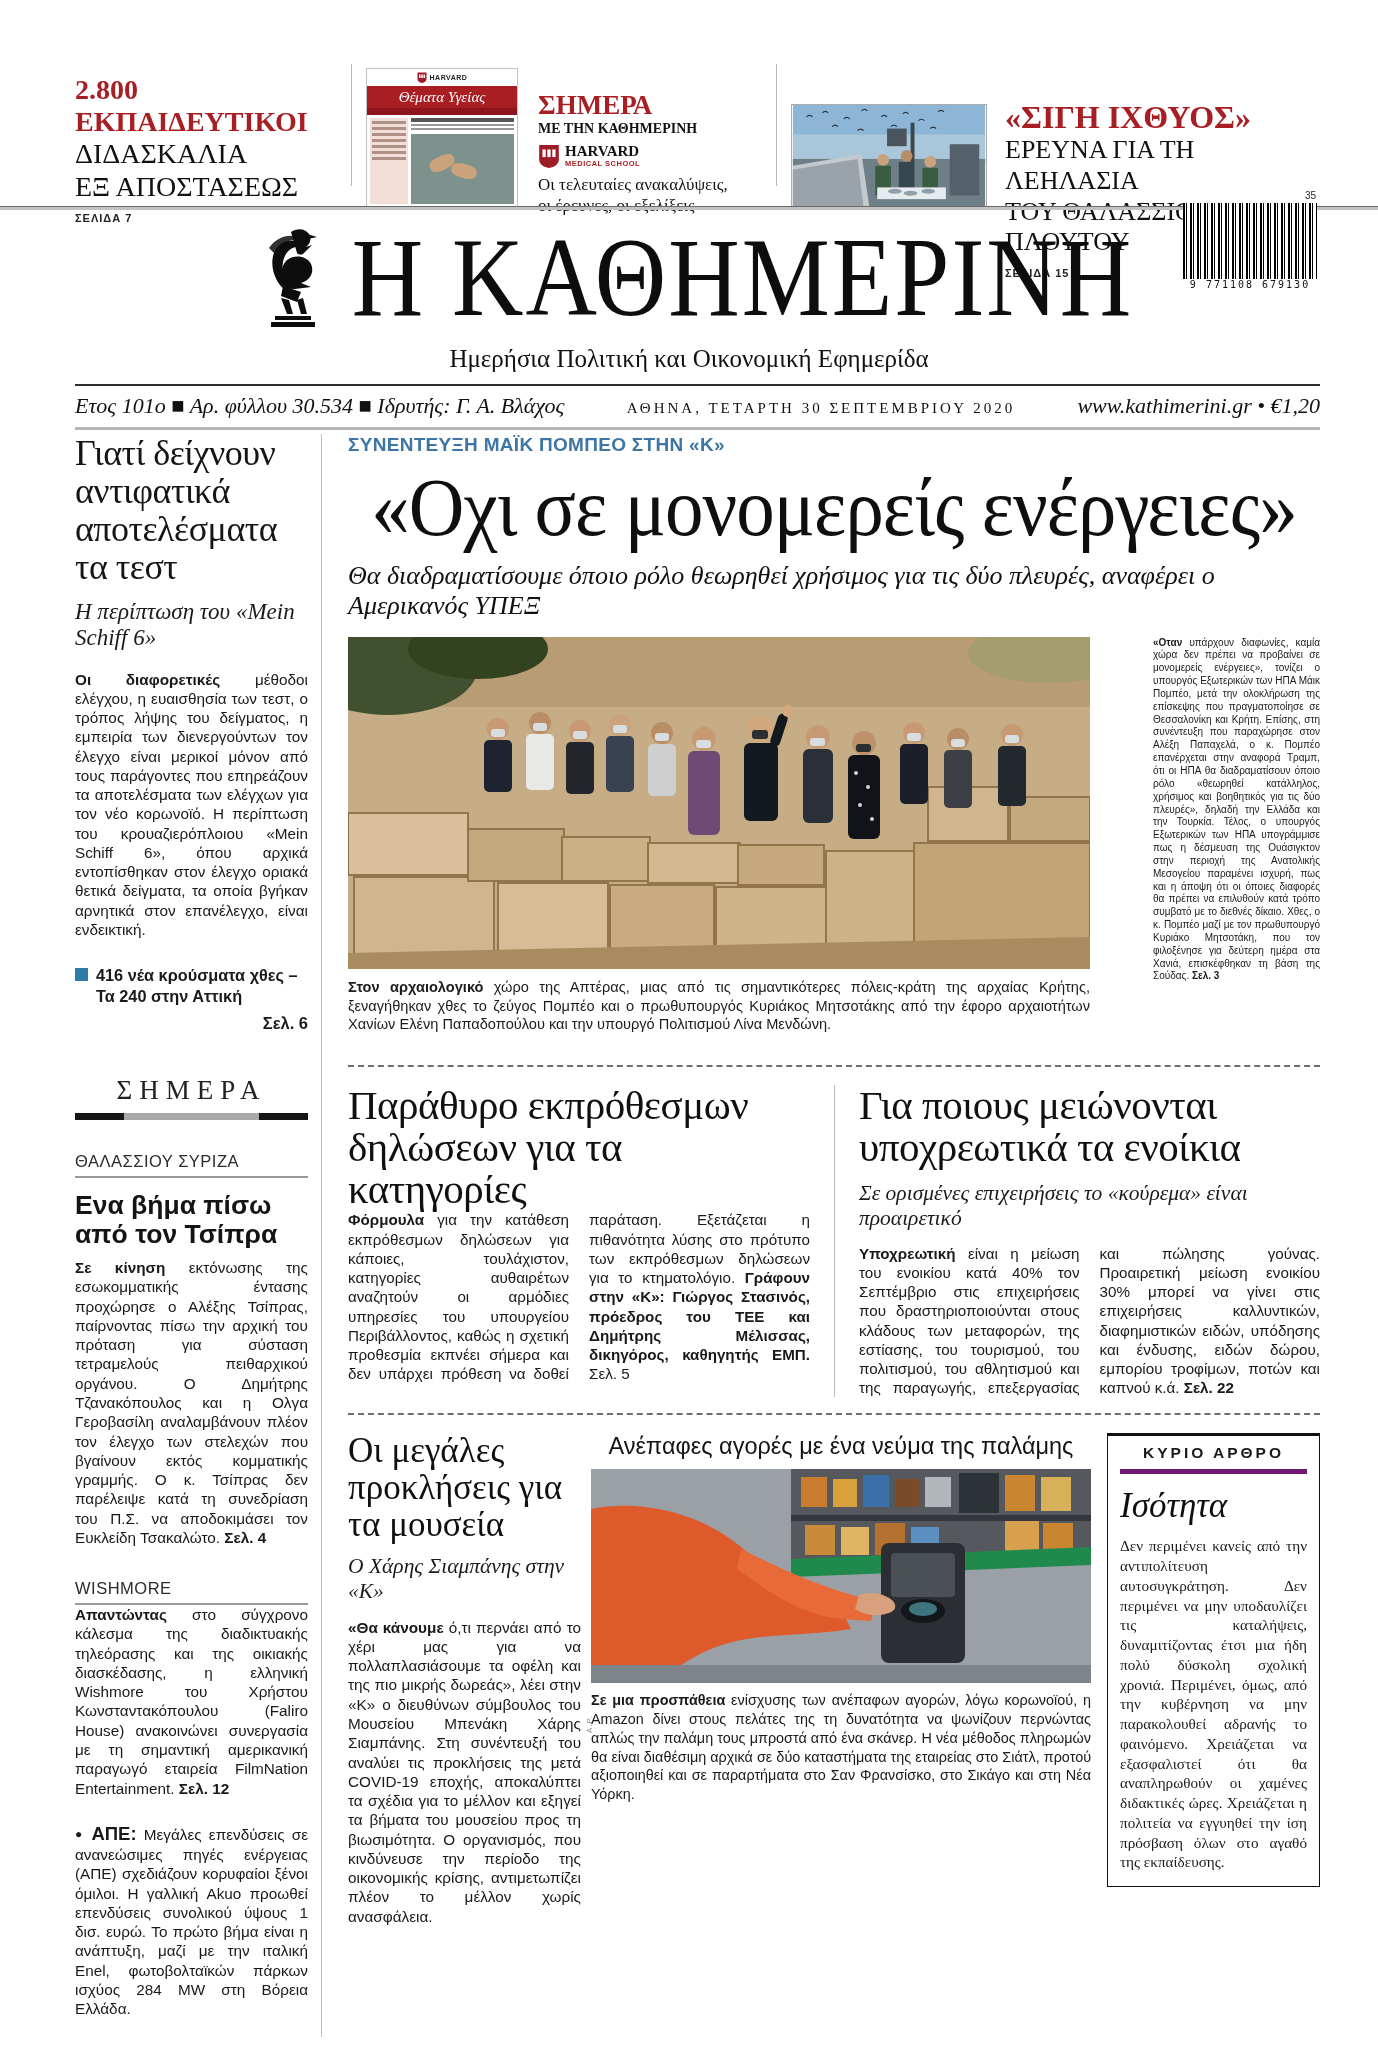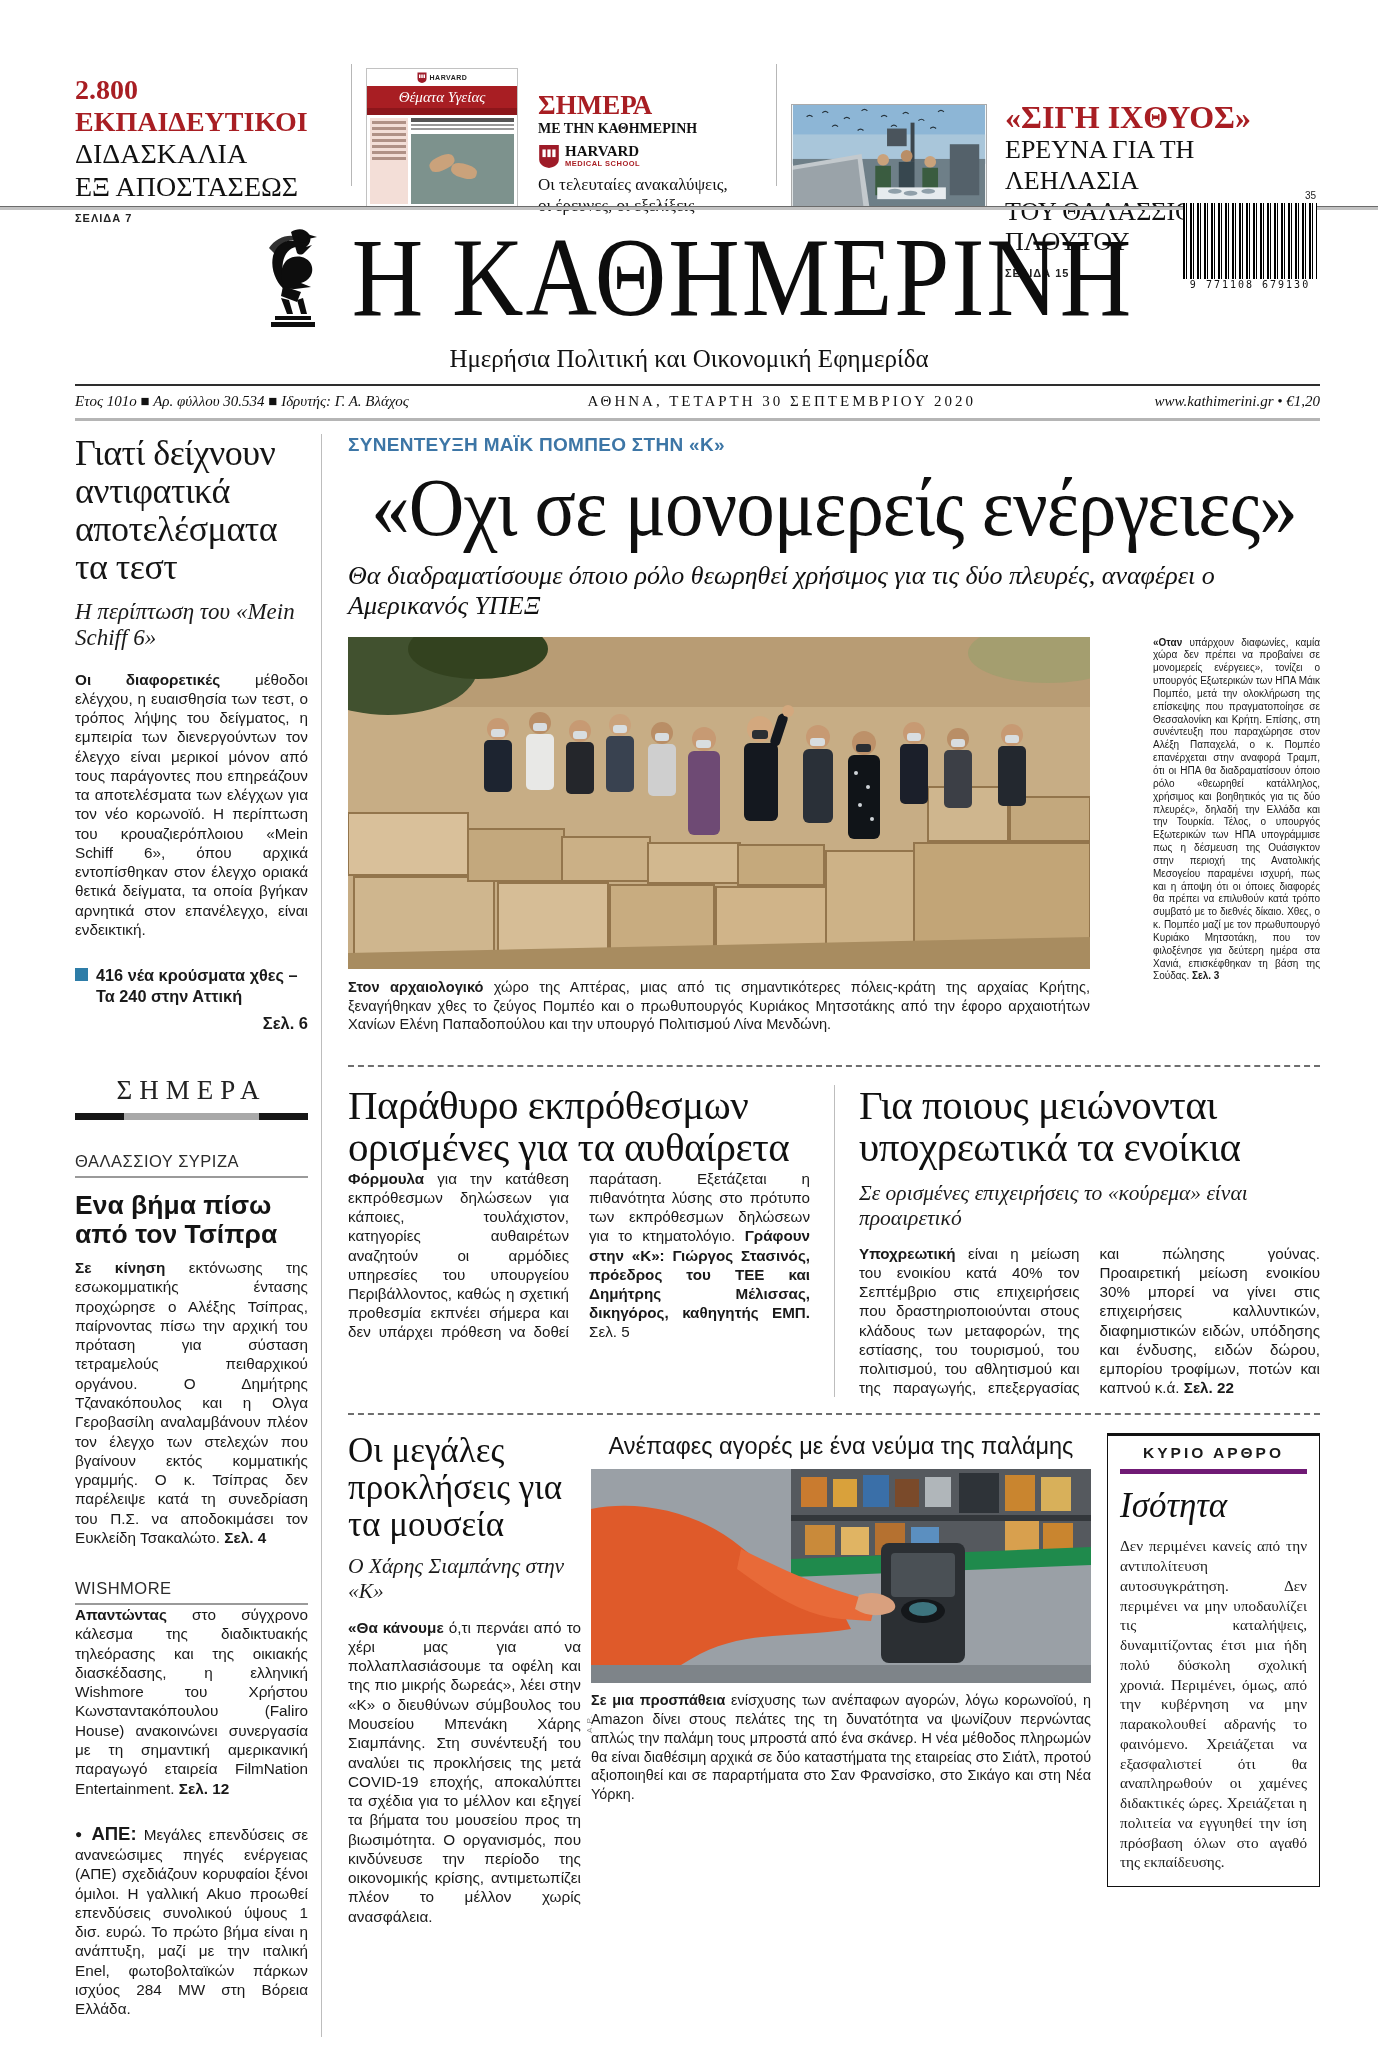--- a/index.html
+++ b/index.html
@@ -50,21 +50,21 @@
   .bc-wrap{position:absolute;right:0;top:-28px;width:140px;text-align:center;}
   .bc-top{font-size:10px;text-align:right;padding-right:4px;color:#222;}
   .bars{width:134px;height:76px;margin:2px auto 0;
      background:repeating-linear-gradient(90deg,#000 0 2px,#fff 2px 3px,#000 3px 4px,#fff 4px 7px,#000 7px 9px,#fff 9px 10px,#000 10px 11px,#fff 11px 14px);}
   .bc-num{font-family:"DejaVu Sans Mono",monospace;font-size:10px;letter-spacing:2px;color:#111;}
   .mast-sub{position:absolute;top:345px;left:0;right:0;text-align:center;
       font-family:"Liberation Serif",serif;font-size:25px;color:#111;}
   
   .dateline{position:absolute;top:384px;left:75px;right:58px;border-top:2px solid #2e2e2e;padding-top:7px;}
   .dl-row{display:flex;justify-content:space-between;align-items:baseline;}
-  .dl-left,.dl-right{font-family:"Liberation Serif",serif;font-style:italic;font-size:15px;color:#111;}
+  .dl-left,.dl-right{font-family:"Liberation Serif",serif;font-style:italic;font-size:22px;color:#111;}
   .dl-center{font-family:"Liberation Serif",serif;font-size:15px;letter-spacing:3px;color:#111;}
   .dl-bottom{height:3px;background:#b5b5b5;margin-top:8px;}
   
   .content{position:absolute;top:434px;left:75px;right:58px;bottom:10px;display:flex;}
   .rail{width:233px;flex:none;}
   .rail-div{width:1px;background:#bdbdbd;margin-left:13px;flex:none;}
   .main{flex:1;padding-left:26px;min-width:0;}
   
   .t-head{font-family:"Liberation Serif",serif;font-weight:500;font-size:36px;line-height:1.06;letter-spacing:-.5px;color:#151515;margin:0;}
   .t-sub{font-family:"Liberation Serif",serif;font-style:italic;font-size:23px;line-height:1.15;margin:12px 0 18px;}
@@ -394,21 +394,21 @@
         </div>
         <div class="side-col">
           <p class="body-p"><span class="lead">«Οταν</span><span> υπάρχουν διαφωνίες, καμία χώρα δεν πρέπει να προβαίνει σε μονομερείς ενέργειες», τονίζει ο υπουργός Εξωτερικών των ΗΠΑ Μάικ Πομπέο, μετά την ολοκλήρωση της επίσκεψης που πραγματοποίησε σε Θεσσαλονίκη και Κρήτη. Επίσης, στη συνέντευξη που παραχώρησε στον Αλέξη Παπαχελά, ο κ. Πομπέο επανέρχεται στην αναφορά Τραμπ, ότι οι ΗΠΑ θα διαδραματίσουν όποιο ρόλο «θεωρηθεί κατάλληλος, χρήσιμος και βοηθητικός για τις δύο πλευρές», δηλαδή την Ελλάδα και την Τουρκία. Τέλος, ο υπουργός Εξωτερικών των ΗΠΑ υπογράμμισε πως η δέσμευση της Ουάσιγκτον στην περιοχή της Ανατολικής Μεσογείου παραμένει ισχυρή, πως και η άποψη ότι οι όποιες διαφορές θα πρέπει να επιλυθούν κατά τρόπο συμβατό με το διεθνές δίκαιο. Χθες, ο κ. Πομπέο μαζί με τον πρωθυπουργό Κυριάκο Μητσοτάκη, που τον φιλοξένησε για δεύτερη ημέρα στα Χανιά, επισκέφθηκαν τη βάση της Σούδας. </span><span class="pg">Σελ. 3</span></p>
         </div>
       </div>
 
       <div class="dashed"></div>
 
       <div class="row2">
         <article class="art first">
-          <h2>Παράθυρο εκπρόθεσμων ορισμένες για τα αυθαίρετα</h2>
+          <h2>Παράθυρο εκπρόθεσμων δηλώσεων για τα κατηγορίες</h2>
           <div class="cols2">
             <p class="body-p"><span class="lead">Φόρμουλα</span><span> για την κατάθεση εκπρόθεσμων δηλώσεων για κάποιες, τουλάχιστον, κατηγορίες αυθαιρέτων αναζητούν οι αρμόδιες υπηρεσίες του υπουργείου Περιβάλλοντος, καθώς η σχετική προθεσμία εκπνέει σήμερα και δεν υπάρχει πρόθεση να δοθεί παράταση. Εξετάζεται η πιθανότητα λύσης στο πρότυπο των εκπρόθεσμων δηλώσεων για το κτηματολόγιο. </span><span class="lead">Γράφουν στην «Κ»: Γιώργος Στασινός, πρόεδρος του ΤΕΕ και Δημήτρης Μέλισσας, δικηγόρος, καθηγητής ΕΜΠ. </span><span>Σελ. 5</span></p>
           </div>
         </article>
         <article class="art second">
           <h2>Για ποιους μειώνονται υποχρεωτικά τα ενοίκια</h2>
           <div class="deck2">Σε ορισμένες επιχειρήσεις το «κούρεμα» είναι προαιρετικό</div>
           <div class="cols2">
             <p class="body-p"><span class="lead">Υποχρεωτική</span><span> είναι η μείωση του ενοικίου κατά 40% τον Σεπτέμβριο στις επιχειρήσεις που δραστηριοποιούνται στους κλάδους των μεταφορών, της εστίασης, του τουρισμού, του πολιτισμού, του αθλητισμού και της παραγωγής, επεξεργασίας και πώλησης γούνας. Προαιρετική μείωση ενοικίου 30% μπορεί να γίνει στις επιχειρήσεις καλλυντικών, διαφημιστικών ειδών, υπόδησης και ένδυσης, ειδών δώρου, εμπορίου τροφίμων, ποτών και καπνού κ.ά. </span><span class="pg">Σελ. 22</span></p>
           </div>

